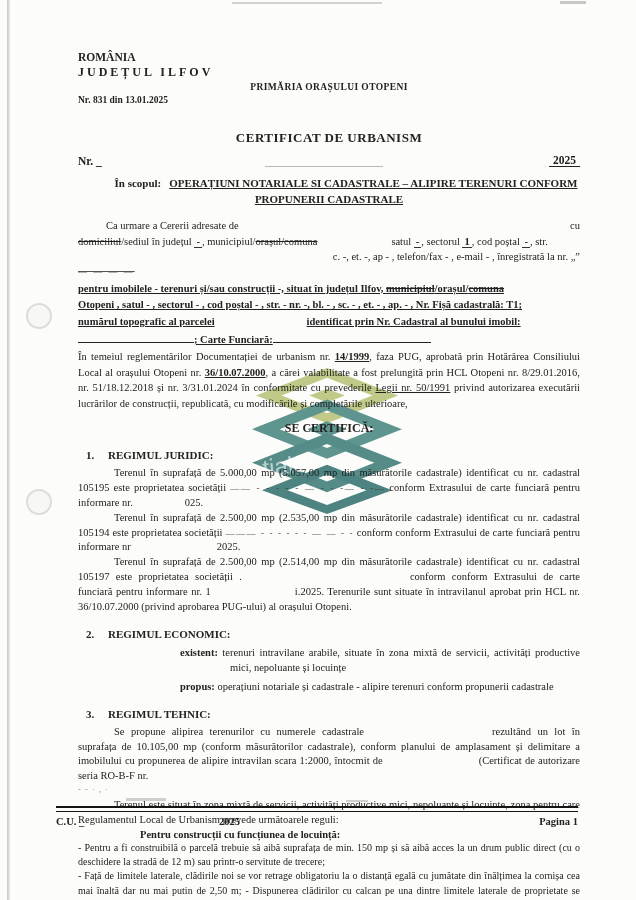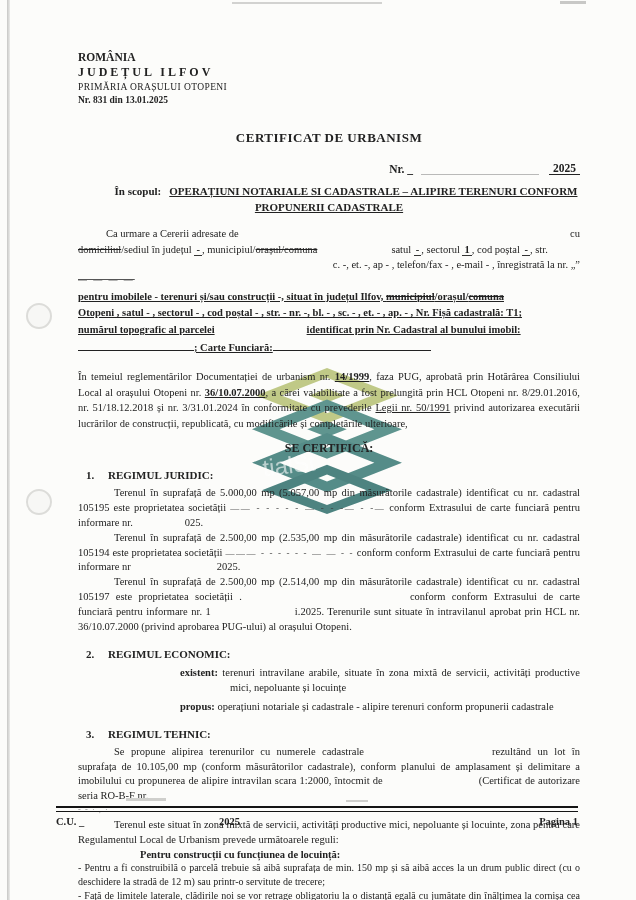--- a/index.html
+++ b/index.html
@@ -23,27 +23,27 @@
   }
   .hole-1{top:303px;}
   .hole-2{top:489px;}
 
   .content{position:absolute;left:78px;top:50px;width:502px;z-index:2;}
 
   
   .hdr{line-height:1.32;}
   .h-country{font-size:11.5px;font-weight:bold;}
   .h-county{font-size:12px;font-weight:bold;letter-spacing:3px;}
-  .h-authority{font-size:9.5px;font-weight:normal;letter-spacing:.4px;}
+  .h-authority{font-size:9.5px;font-weight:bold;letter-spacing:.4px;text-align:center;}
   .h-number{font-size:9.5px;font-weight:bold;}
 
   
   .title-block{text-align:center;margin-top:24px;}
   .doc-title{font-size:13px;font-weight:bold;letter-spacing:.5px;}
-  .nr-line{display:flex;justify-content:flex-end;align-items:flex-end;margin-top:16px;font-size:11.5px;font-weight:bold;}
+  .nr-line{display:flex;justify-content:space-between;align-items:flex-end;margin-top:8px;font-size:11.5px;font-weight:bold;}
   .nr-label{margin-right:8px;}
   .nr-blank{display:inline-block;width:118px;border-bottom:1px solid rgba(60,60,60,.35);height:12px;margin-right:10px;}
   .nr-year{border-bottom:1.5px solid #222;padding:0 4px;}
 
   .purpose{margin-top:9px;text-align:center;font-weight:bold;font-size:11px;line-height:1.45;}
   .u{text-decoration:underline;}
   .purpose .label{text-decoration:none;margin-right:8px;padding-left:34px;}
 
   
   .req{margin-top:10px;font-size:10.5px;line-height:1.5;}
@@ -57,21 +57,21 @@
   .req-l4 span{text-decoration:line-through;}
 
   
   .prop{margin-top:2px;font-weight:bold;font-size:10.5px;line-height:1.6;}
   .prop-line{text-align:justify;}
   .prop-line .u-seg{text-decoration:underline;}
   .prop-line .stu{text-decoration:underline line-through;}
   .blank-u{display:inline-block;border-bottom:1.3px solid #222;height:11px;vertical-align:baseline;}
 
   
-  .legal{margin-top:12px;font-size:10.5px;line-height:1.5;text-align:justify;}
+  .legal{font-size:10.5px;line-height:1.5;text-align:justify;}
   .ref-bold{font-weight:bold;text-decoration:underline;}
   .ref-plain{text-decoration:underline;}
 
   .certify{text-align:center;font-weight:bold;font-size:12px;margin:9px 0 2px;}
 
   
   .sec-head{font-weight:bold;font-size:11px;margin:13px 0 5px 8px;}
   .sec-num{display:inline-block;width:22px;}
   .body-p{font-size:10.5px;line-height:1.42;text-align:justify;text-indent:36px;margin:0;}
   .redact{color:#3a3a3a;letter-spacing:1.5px;font-size:9px;}

